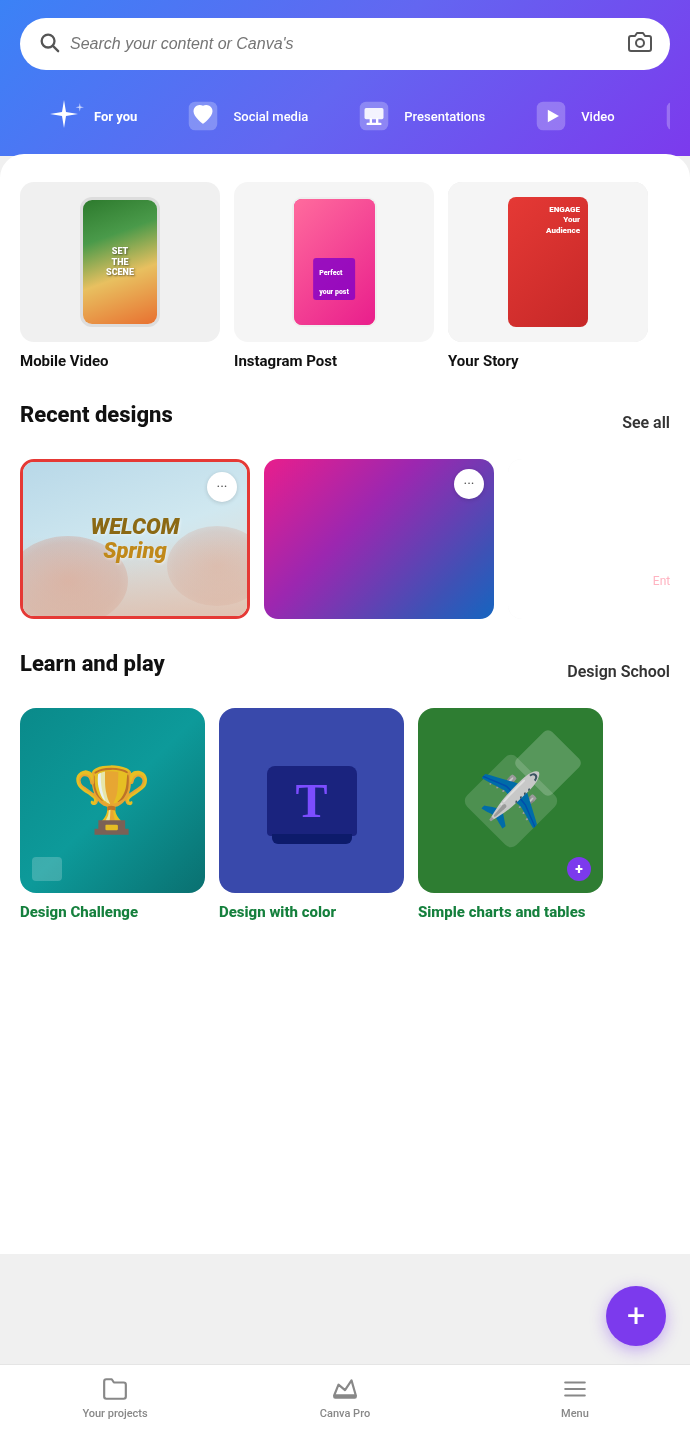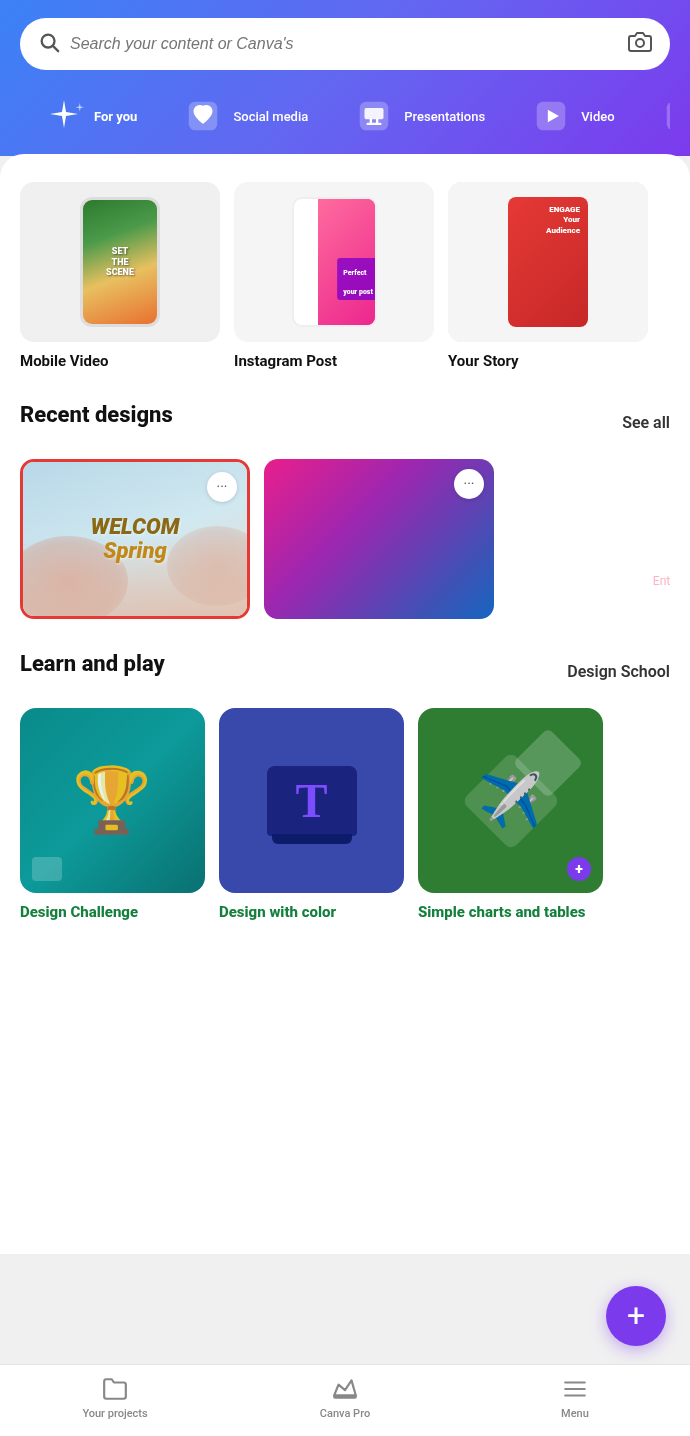--- a/index.html
+++ b/index.html
@@ -189,21 +189,20 @@
       display: flex;
       flex-direction: column;
     }
     .phone-inner2 {
       width: 100%;
       flex: 1;
       background: linear-gradient(135deg, #e91e8c 0%, #ff6b9d 50%, #ff4757 100%);
       display: flex;
       align-items: flex-start;
       justify-content: center;
-      margin-left: 24px;
     }
 
     
     .story-bg {
       background: #f5f5f5;
       width: 100%;
       height: 100%;
       display: flex;
       align-items: center;
       justify-content: center;

